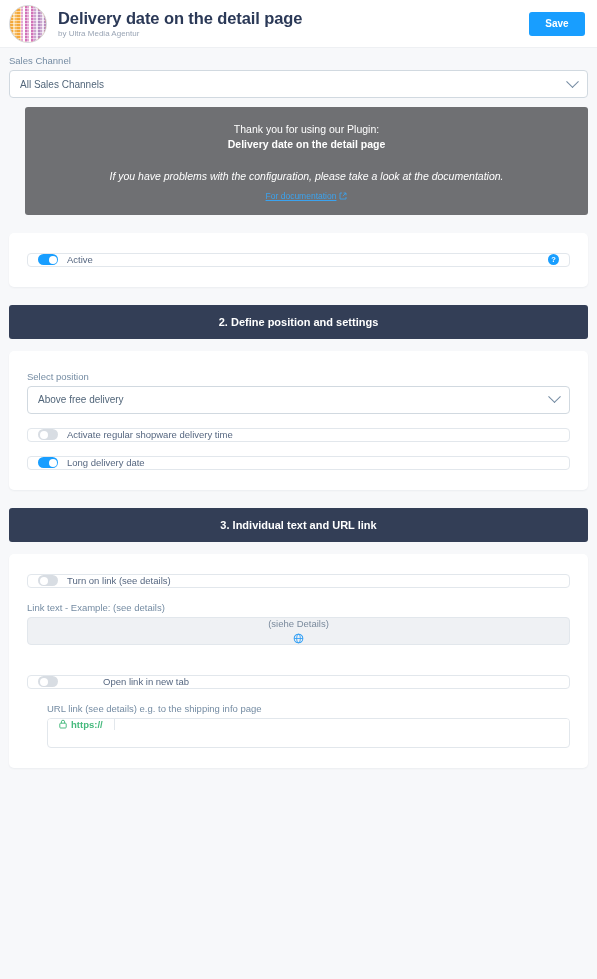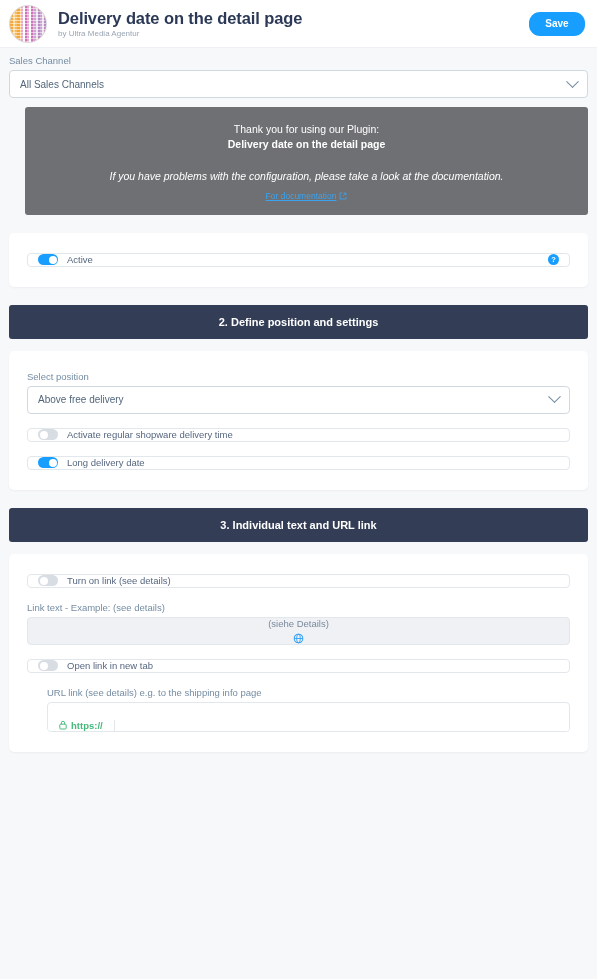--- a/index.html
+++ b/index.html
@@ -91,21 +91,21 @@
   .app-subtitle {
     font-size: 8px;
     color: #9aa5b5;
     margin-top: 2px;
   }
 
   .save-button {
     background: #189eff;
     color: #ffffff;
     border: none;
-    border-radius: 11px;
+    border-radius: 3px;
     font-size: 10px;
     font-weight: bold;
     font-family: "Liberation Sans", sans-serif;
     padding: 0 14px;
     height: 24px;
     min-width: 56px;
     cursor: pointer;
     flex: 0 0 auto;
   }
 
@@ -263,21 +263,21 @@
     color: #7a8a9c;
     flex-direction: column;
   }
   .text-input .val { flex: 1 1 auto; }
 
   .globe-icon { width: 11px; height: 11px; flex: 0 0 11px; cursor: pointer; }
 
   
   .url-input {
     display: flex;
-    align-items: flex-end;
+    align-items: flex-start;
     border: 1px solid #e2e7ec;
     border-radius: 4px;
     height: 30px;
     background: #ffffff;
     overflow: hidden;
   }
   .url-prefix {
     display: flex;
     align-items: center;
     gap: 4px;
@@ -378,21 +378,21 @@
       <div class="text-input">
         <span class="val">(siehe Details)</span>
         <svg class="globe-icon" viewBox="0 0 14 14">
           <circle cx="7" cy="7" r="5.5" fill="none" stroke="#2f9ef5" stroke-width="1.3"></circle>
           <ellipse cx="7" cy="7" rx="2.4" ry="5.5" fill="none" stroke="#2f9ef5" stroke-width="1.1"></ellipse>
           <path d="M1.6 7h10.8" fill="none" stroke="#2f9ef5" stroke-width="1.1"></path>
         </svg>
       </div>
     </div>
 
-    <div class="toggle-row" style="margin-top:14px;">
+    <div class="toggle-row" style="margin-top:30px;gap:36px;">
       <span class="switch"></span>
       <span class="toggle-label">Open link in new tab</span>
     </div>
 
     <div class="field-group" style="margin-top:14px;">
       <span class="field-label">URL link (see details) e.g. to the shipping info page</span>
       <div class="url-input">
         <span class="url-prefix">
           <svg class="lock-icon" viewBox="0 0 10 12">
             <rect x="1" y="5" width="8" height="6" rx="1" fill="none" stroke="#45b97c" stroke-width="1.2"></rect>

